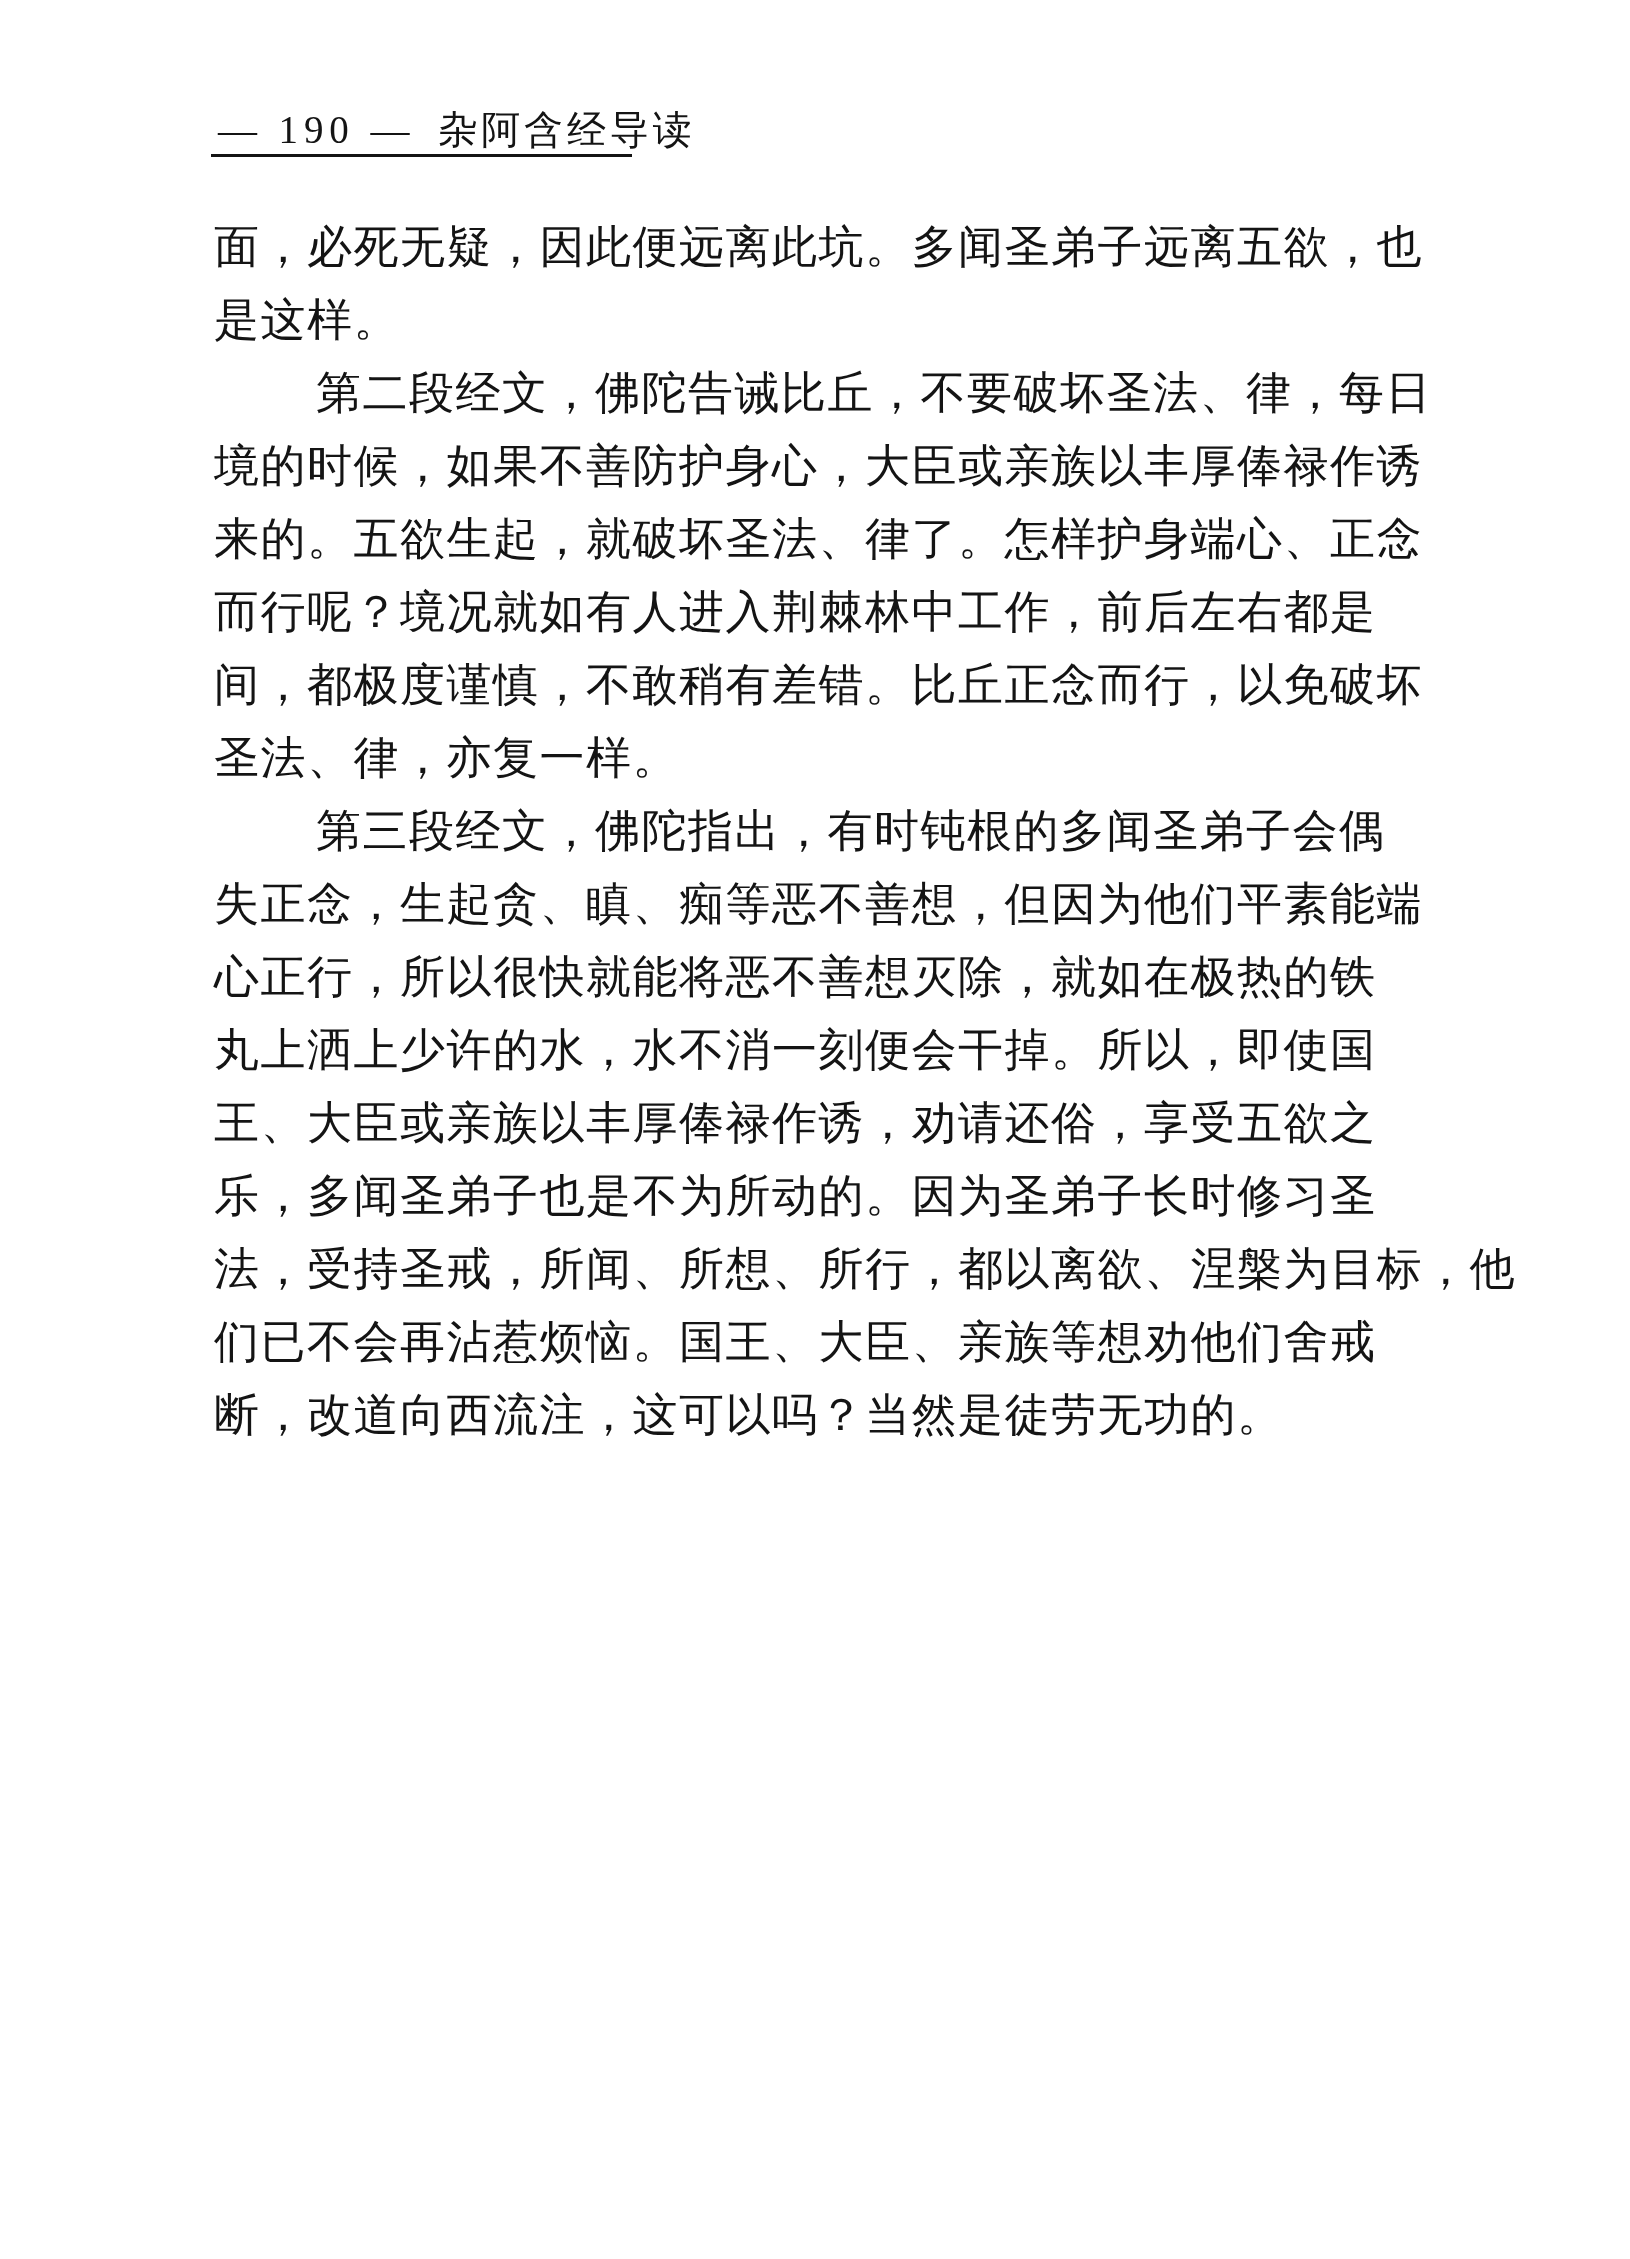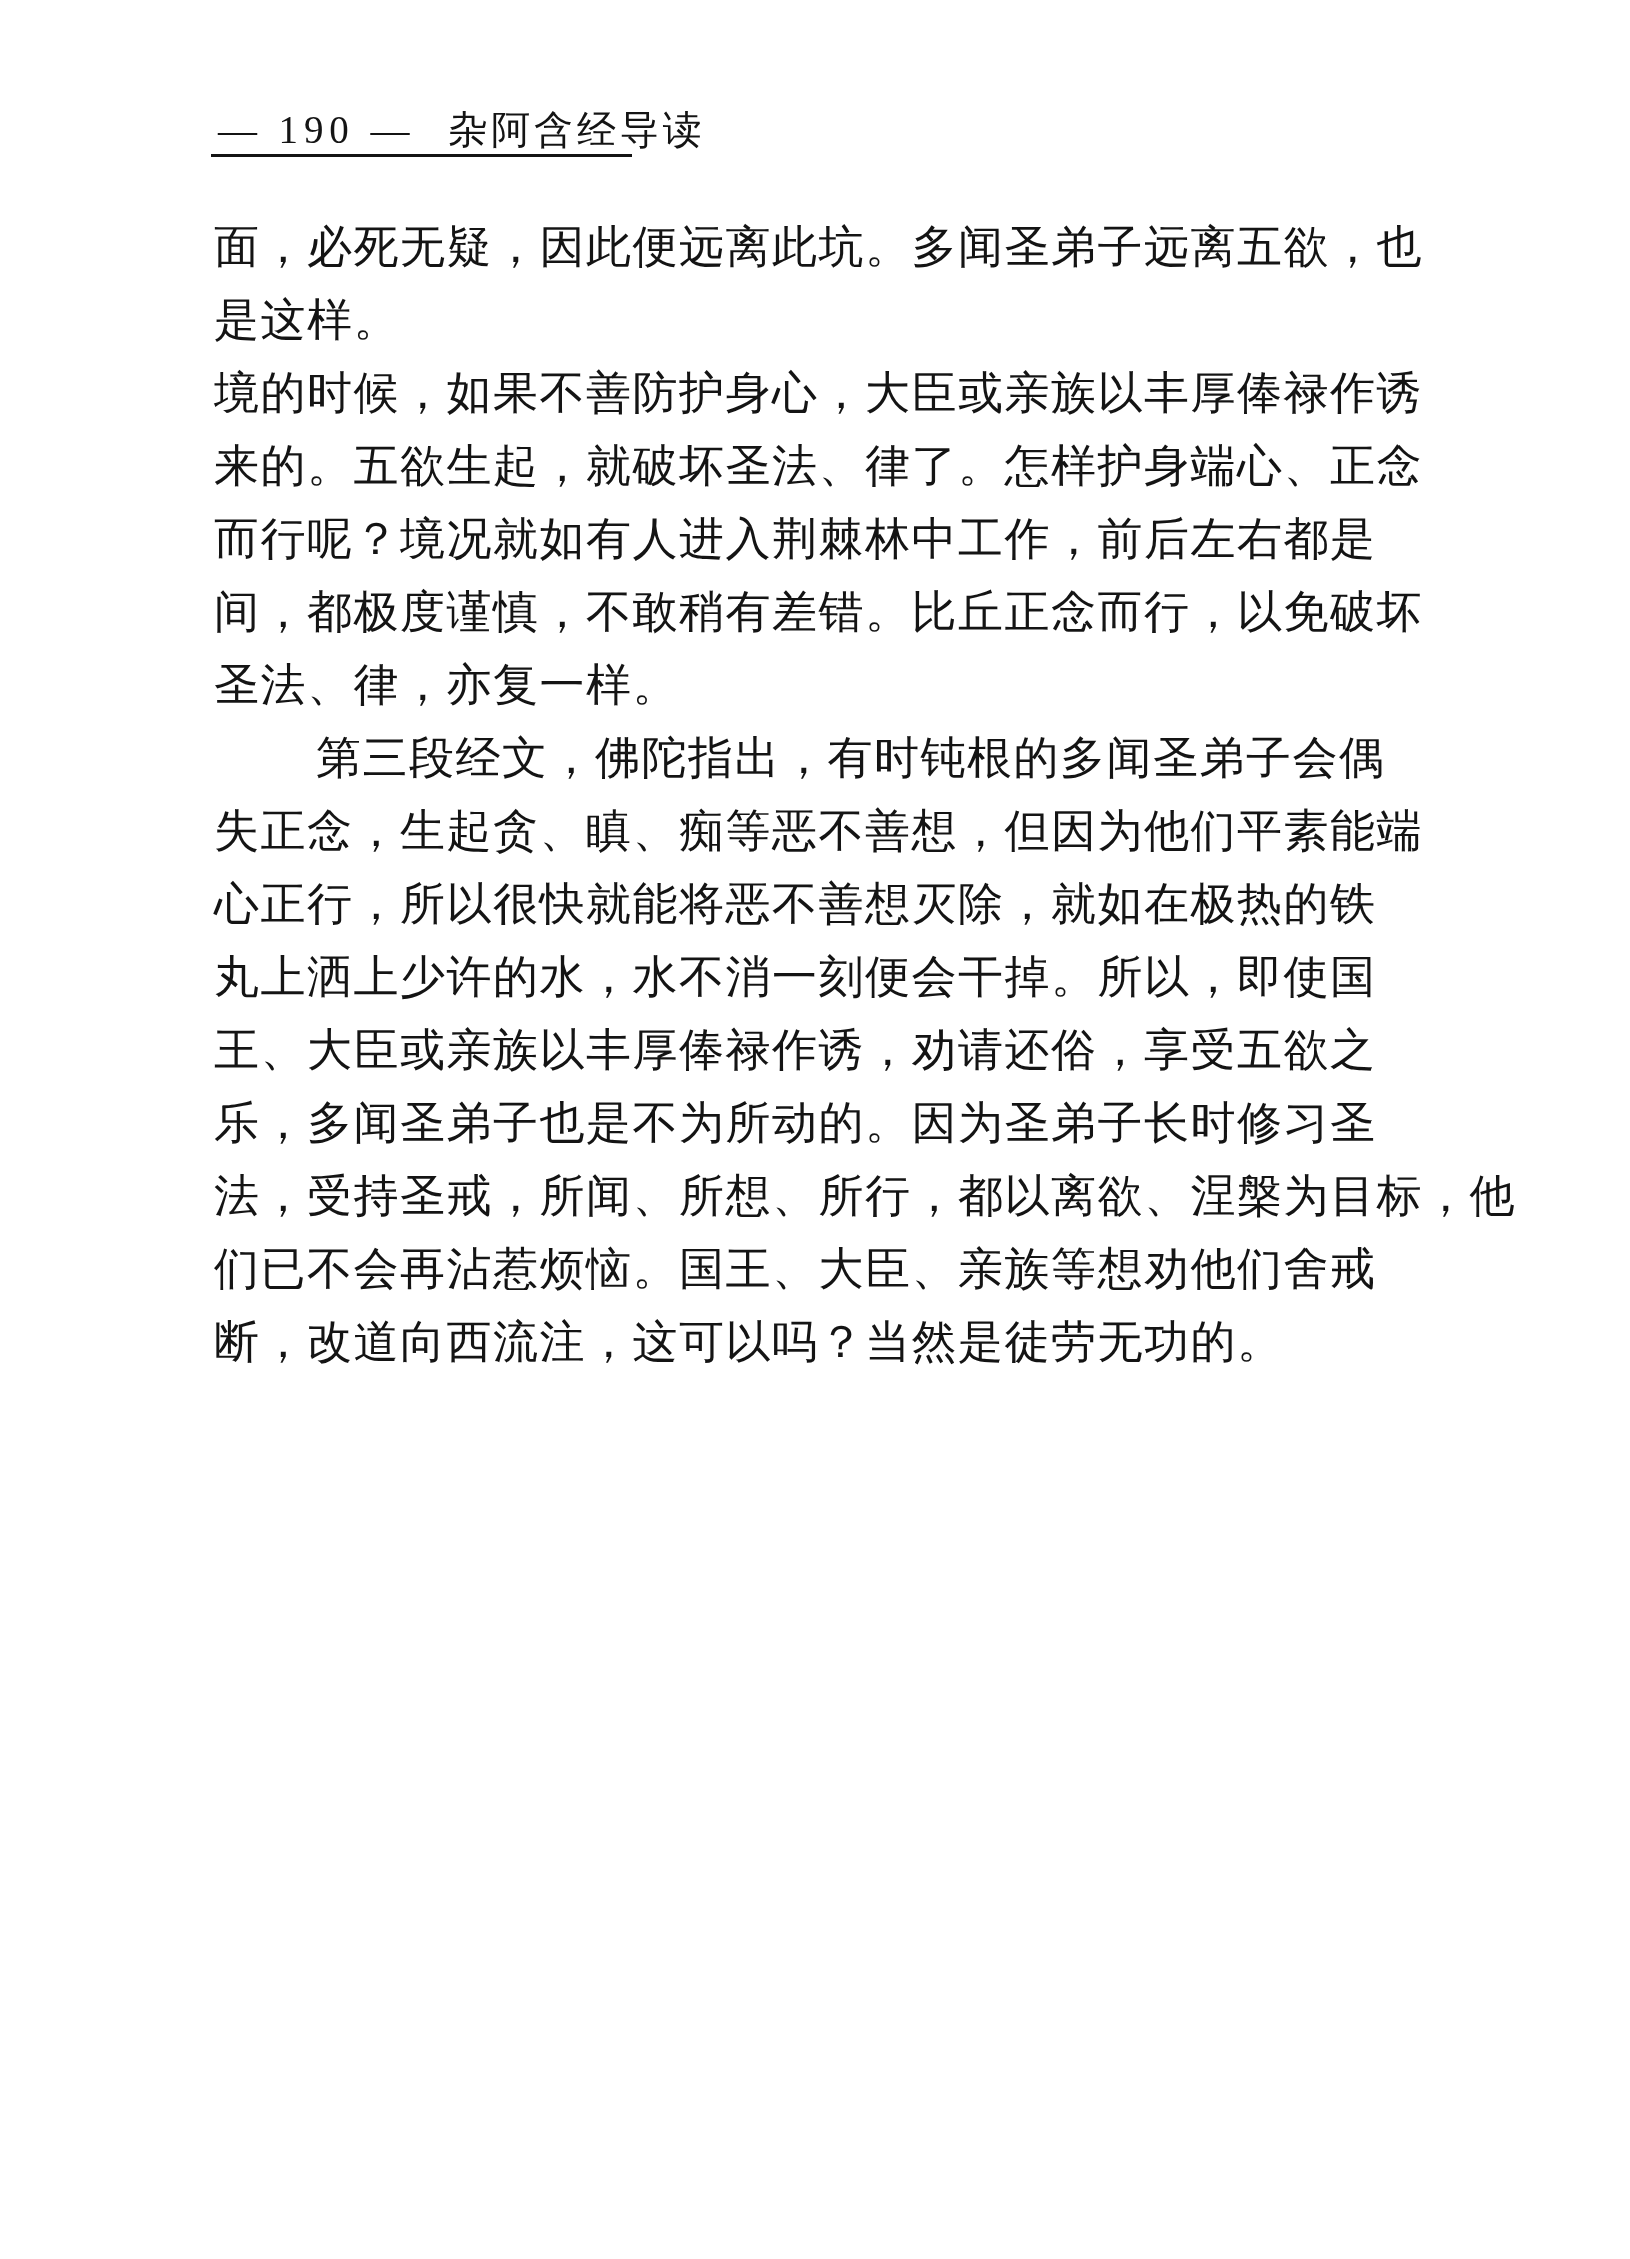--- a/index.html
+++ b/index.html
@@ -23,21 +23,21 @@
     left: 218px;
     font-size: 39px;
     line-height: 47px;
     white-space: nowrap;
     color: #141414;
   }
   .page-number {
     letter-spacing: 5.9px;
   }
   .book-title {
-    margin-left: 33px;
+    margin-left: 23px;
     letter-spacing: 3.9px;
   }
   .header-rule {
     position: absolute;
     top: 154px;
     left: 211px;
     width: 421px;
     height: 2.9px;
     background: #141414;
   }
@@ -76,20 +76,21 @@
   <div class="header-rule"></div>
 
   <div class="body-text">
 
     <div class="paragraph">
       <div class="text-line">面，必死无疑，因此便远离此坑。多闻圣弟子远离五欲，也</div>
       <div class="text-line">是这样。</div>
     </div>
 
     <div class="paragraph">
+      <div class="text-line indent">第二段经文，佛陀告诫比丘，不要破坏圣法、律，每日</div>
       <div class="text-line">境的时候，如果不善防护身心，大臣或亲族以丰厚俸禄作诱</div>
       <div class="text-line">来的。五欲生起，就破坏圣法、律了。怎样护身端心、正念</div>
       <div class="text-line">而行呢？境况就如有人进入荆棘林中工作，前后左右都是</div>
       <div class="text-line">间，都极度谨慎，不敢稍有差错。比丘正念而行，以免破坏</div>
       <div class="text-line">圣法、律，亦复一样。</div>
     </div>
 
 
     <div class="paragraph">
       <div class="text-line indent">第三段经文，佛陀指出，有时钝根的多闻圣弟子会偶</div>

